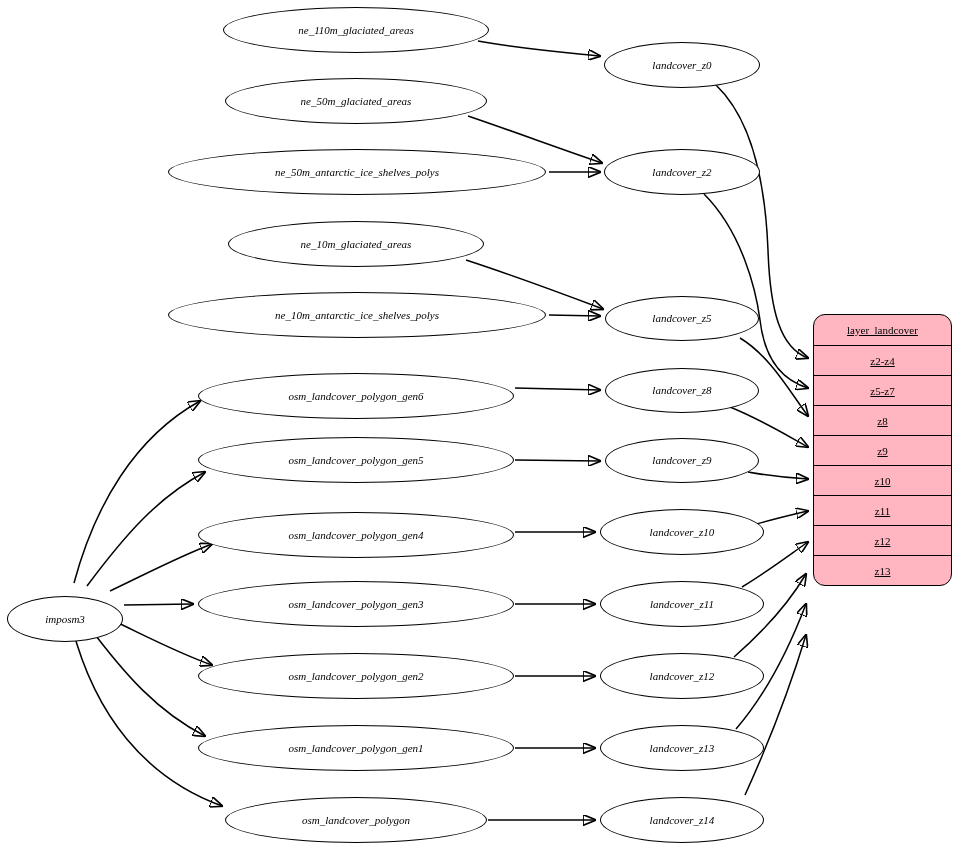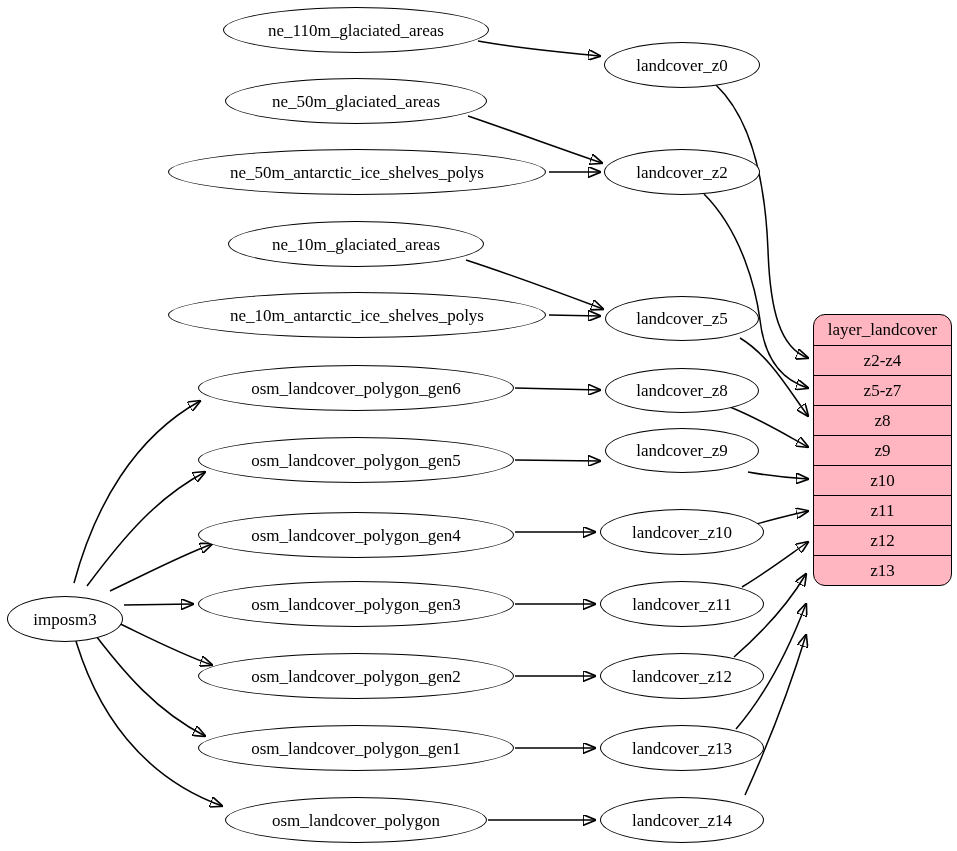--- a/index.html
+++ b/index.html
@@ -6,30 +6,30 @@
   .canvas {
     position:relative; width:957px; height:851px; background:#ffffff;
     font-family:"Liberation Serif","DejaVu Serif",serif; color:#000;
   }
   svg.edges { position:absolute; left:0; top:0; width:957px; height:851px; }
   svg.edges path { fill:none; stroke:#000; stroke-width:1.5; }
   .node {
     position:absolute; box-sizing:border-box;
     border:1.5px solid #000; border-radius:50%; background:#fff;
     display:flex; align-items:center; justify-content:center;
-    font-size:17px; line-height:1; white-space:nowrap;
+    font-size:11px; line-height:1; white-space:nowrap;font-style:italic;
   }
   .record {
     position:absolute; left:813px; top:314px; width:139px; box-sizing:border-box;
     background:#ffb6c1; border:1.5px solid #000; border-radius:12px; overflow:hidden;
   }
   .record .cell {
     height:30px; box-sizing:border-box;
     display:flex; align-items:center; justify-content:center;
-    font-size:17px; border-top:1.5px solid #000;
+    font-size:11px; border-top:1.5px solid #000;text-decoration:underline;
   }
   .record .cell.header { border-top:none; }
 </style>
 </head>
 <body>
 
 <div class="canvas">
 
   <svg class="edges" viewBox="0 0 957 851">
     <defs>
@@ -79,21 +79,21 @@
     </div>
   <div class="node" style="left:168px; top:149px; width:378px; height:46px;text-align:center;">
       <span>ne_50m_antarctic_ice_shelves_polys</span>
     </div>
   <div class="node" style="left:228px; top:221px; width:256px; height:46px;">
       <span>ne_10m_glaciated_areas</span>
     </div>
   <div class="node" style="left:168px; top:292px; width:378px; height:46px;">
       <span>ne_10m_antarctic_ice_shelves_polys</span>
     </div>
-  <div class="node" style="left:198px; top:365px; width:316px; height:46px;">
+  <div class="node" style="left:198px; top:373px; width:316px; height:46px;">
       <span>osm_landcover_polygon_gen6</span>
     </div>
   <div class="node" style="left:198px; top:437px; width:316px; height:46px;">
       <span>osm_landcover_polygon_gen5</span>
     </div>
   <div class="node" style="left:198px; top:512px; width:316px; height:46px;">
       <span>osm_landcover_polygon_gen4</span>
     </div>
   <div class="node" style="left:198px; top:581px; width:316px; height:46px;">
       <span>osm_landcover_polygon_gen3</span>
@@ -117,21 +117,21 @@
     </div>
   <div class="node" style="left:604px; top:149px; width:156px; height:46px;">
       <span>landcover_z2</span>
     </div>
   <div class="node" style="left:605px; top:296px; width:154px; height:45px;">
       <span>landcover_z5</span>
     </div>
   <div class="node" style="left:605px; top:368px; width:154px; height:45px;">
       <span>landcover_z8</span>
     </div>
-  <div class="node" style="left:605px; top:428px; width:154px; height:45px;">
+  <div class="node" style="left:605px; top:438px; width:154px; height:45px;">
       <span>landcover_z9</span>
     </div>
   <div class="node" style="left:600px; top:509px; width:164px; height:46px;text-align:right;">
       <span>landcover_z10</span>
     </div>
   <div class="node" style="left:600px; top:581px; width:164px; height:46px;">
       <span>landcover_z11</span>
     </div>
   <div class="node" style="left:600px; top:653px; width:164px; height:46px;">
       <span>landcover_z12</span>

